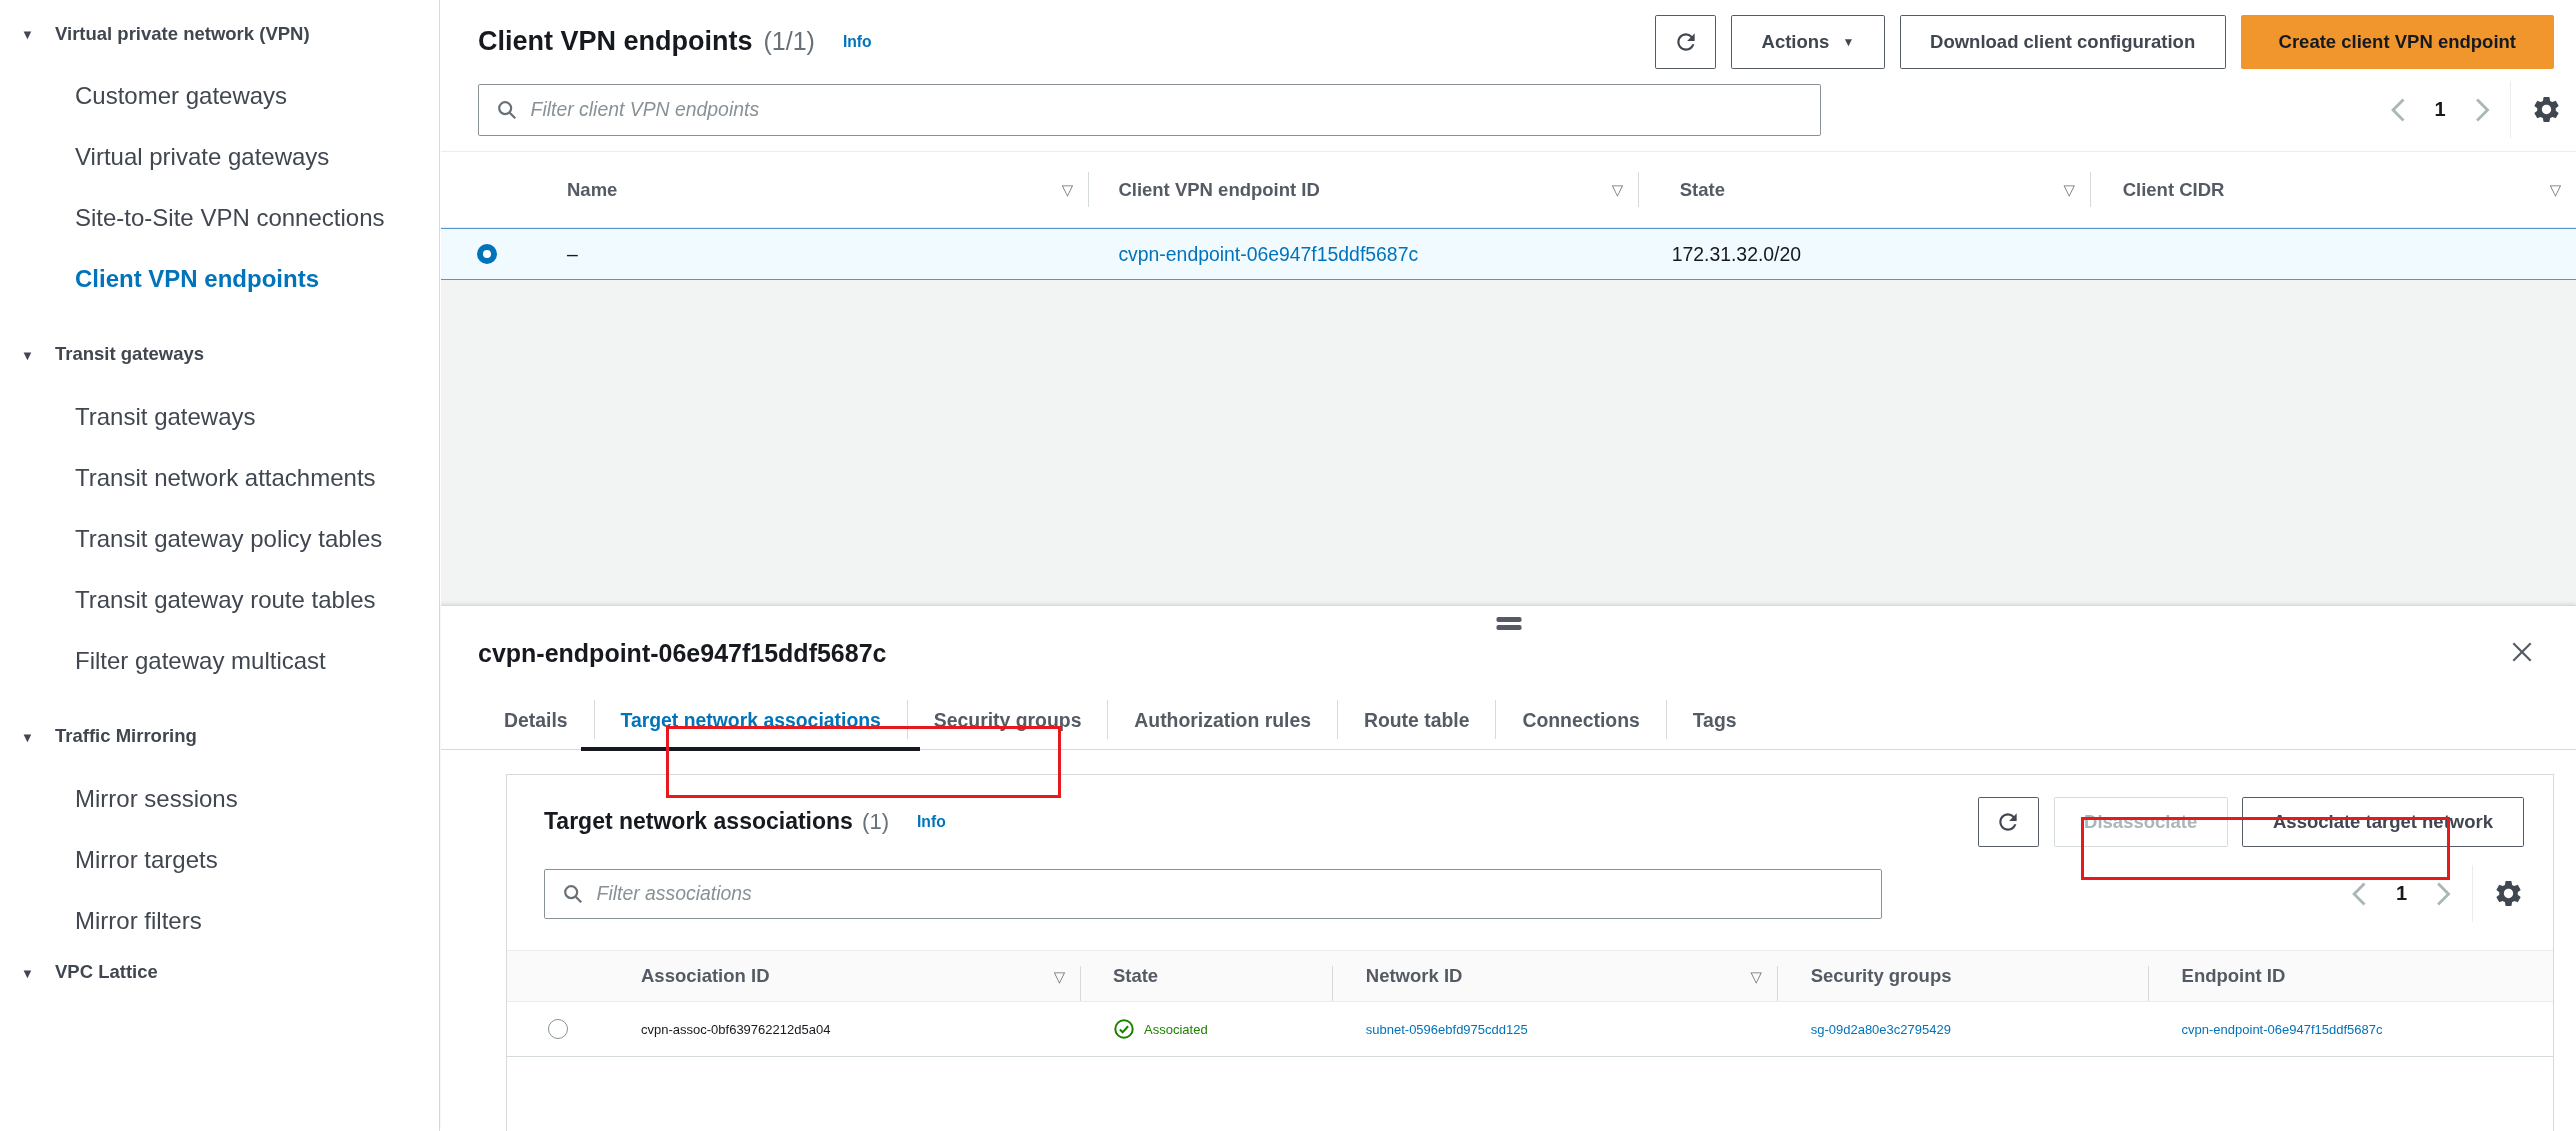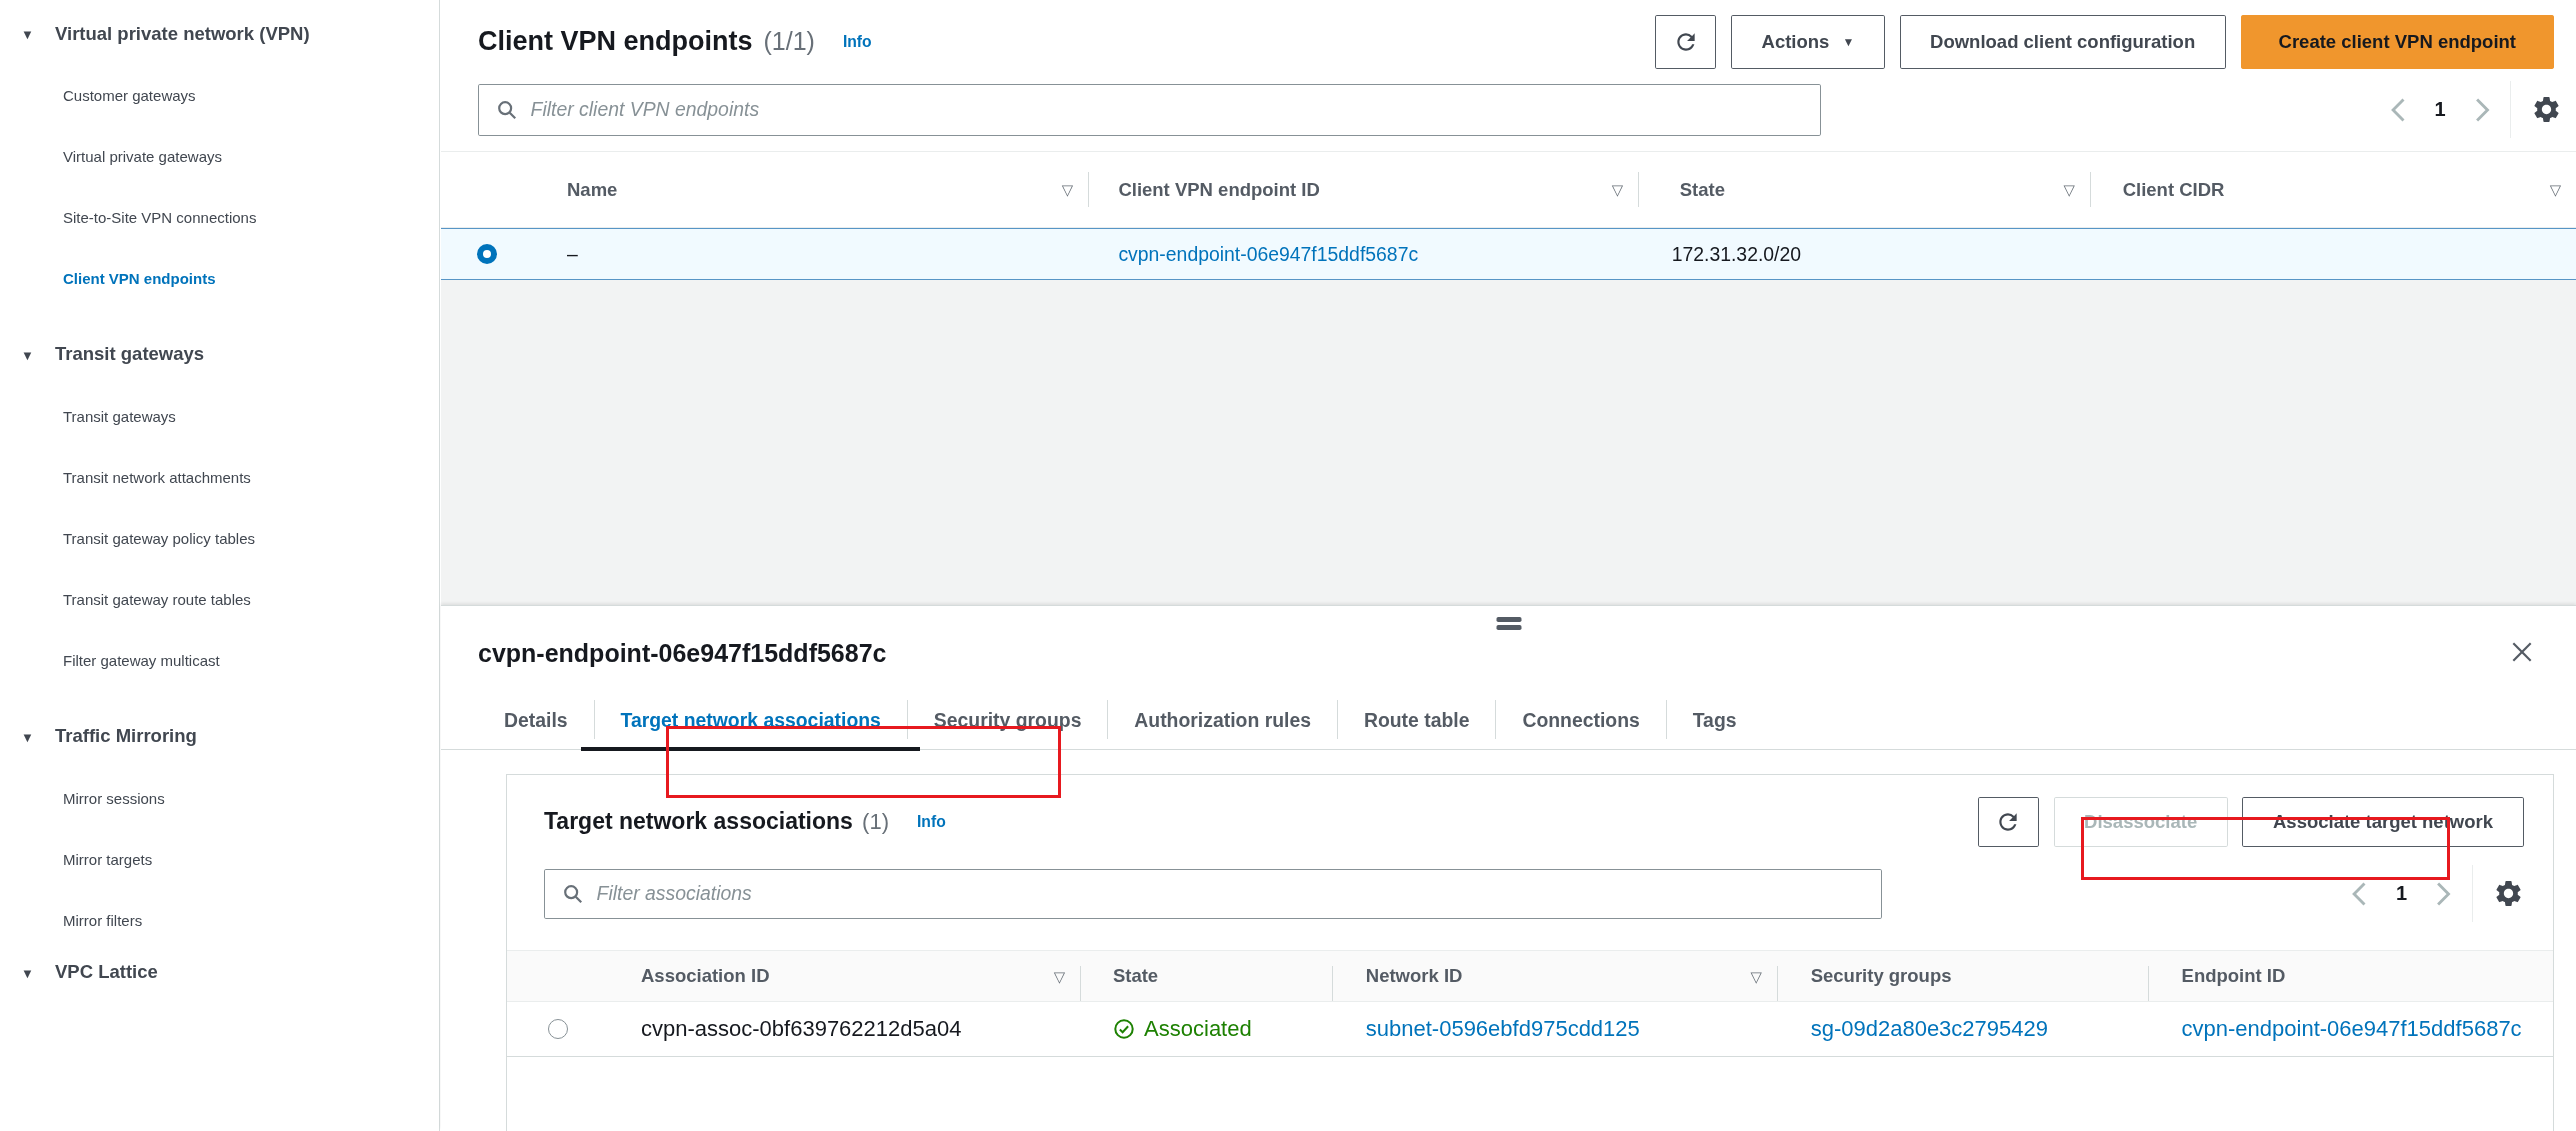--- a/index.html
+++ b/index.html
@@ -8,21 +8,21 @@
   .root { position:relative; width:2576px; height:1131px; overflow:hidden; }
 
   
   .sidebar { position:absolute; left:0; top:0; width:440px; height:1131px;
              background:#fff; border-right:0.9px solid #d5dbdb; padding:16.6px 26px 0 21px; overflow:hidden; }
   .nav-section { display:flex; gap:0; font-weight:bold; color:#414750; font-size:18.5px;
                  line-height:33px; margin-top:42px; cursor:pointer; }
   .nav-section.first { margin-top:0; }
   .nav-section.clipped { margin-top:18.5px; }
   .nav-tri { width:34px; font-size:13px; color:#414750; padding-top:1.8px; flex:0 0 34px; }
-  .nav-link { margin:28px 0 0 42px; font-size:15px; color:#414750; line-height:33px; cursor:pointer; }
+  .nav-link { margin:28px 0 0 54px; font-size:24px; color:#414750; line-height:33px; cursor:pointer; }
   .nav-link.active { color:#0073bb; font-weight:bold; }
 
   
   .main-top { position:absolute; left:441px; top:0; width:2135px; height:605px; background:#f2f3f3; }
   .main-white { background:#fff; }
   .header-row { display:flex; align-items:center; padding:13px 22px 0 37px; height:70px; }
   .page-title { font-size:27px; font-weight:bold; color:#16191f; }
   .page-count { font-size:25px; color:#687078; margin-left:11px; font-weight:normal; }
   .info-link { font-size:15.7px; font-weight:bold; color:#0073bb; margin-left:28px; cursor:pointer; }
   .spacer { flex:1; }
@@ -91,21 +91,21 @@
   .ctbl-head { display:flex; align-items:flex-end; height:52px; margin-top:28px; background:#fafafa;
                border-top:0.9px solid #eaeded; border-bottom:0.9px solid #eaeded;
                font-size:18.5px; font-weight:bold; color:#545b64; }
   .cc-radio { width:101px; flex:0 0 101px; display:flex; justify-content:center; }
   .cc-assoc { width:472px; flex:0 0 472px; padding-left:33px; }
   .cc-state { width:251px; flex:0 0 251px; padding-left:32px; }
   .cc-net  { width:444px; flex:0 0 444px; padding-left:33px; }
   .cc-sg   { width:370px; flex:0 0 370px; padding-left:33px; }
   .cc-eid  { flex:1; padding-left:33px; overflow:hidden; white-space:nowrap; }
   .ctbl-row { display:flex; align-items:center; height:55px; border-bottom:1.8px solid #d5dbdb;
-              font-size:22px; color:#16191f; background:#fff; }
+              font-size:13px; color:#16191f; background:#fff; }
 
   
   .red-box { position:absolute; border:3.7px solid #e7191f; background:transparent; z-index:60; pointer-events:none; }
   .red-1 { left:666px; top:726px; width:395px; height:72px; }
   .red-2 { left:2081px; top:817px; width:369px; height:63px; }
 
   svg { display:block; }
 </style>
 </head>
 <body>

